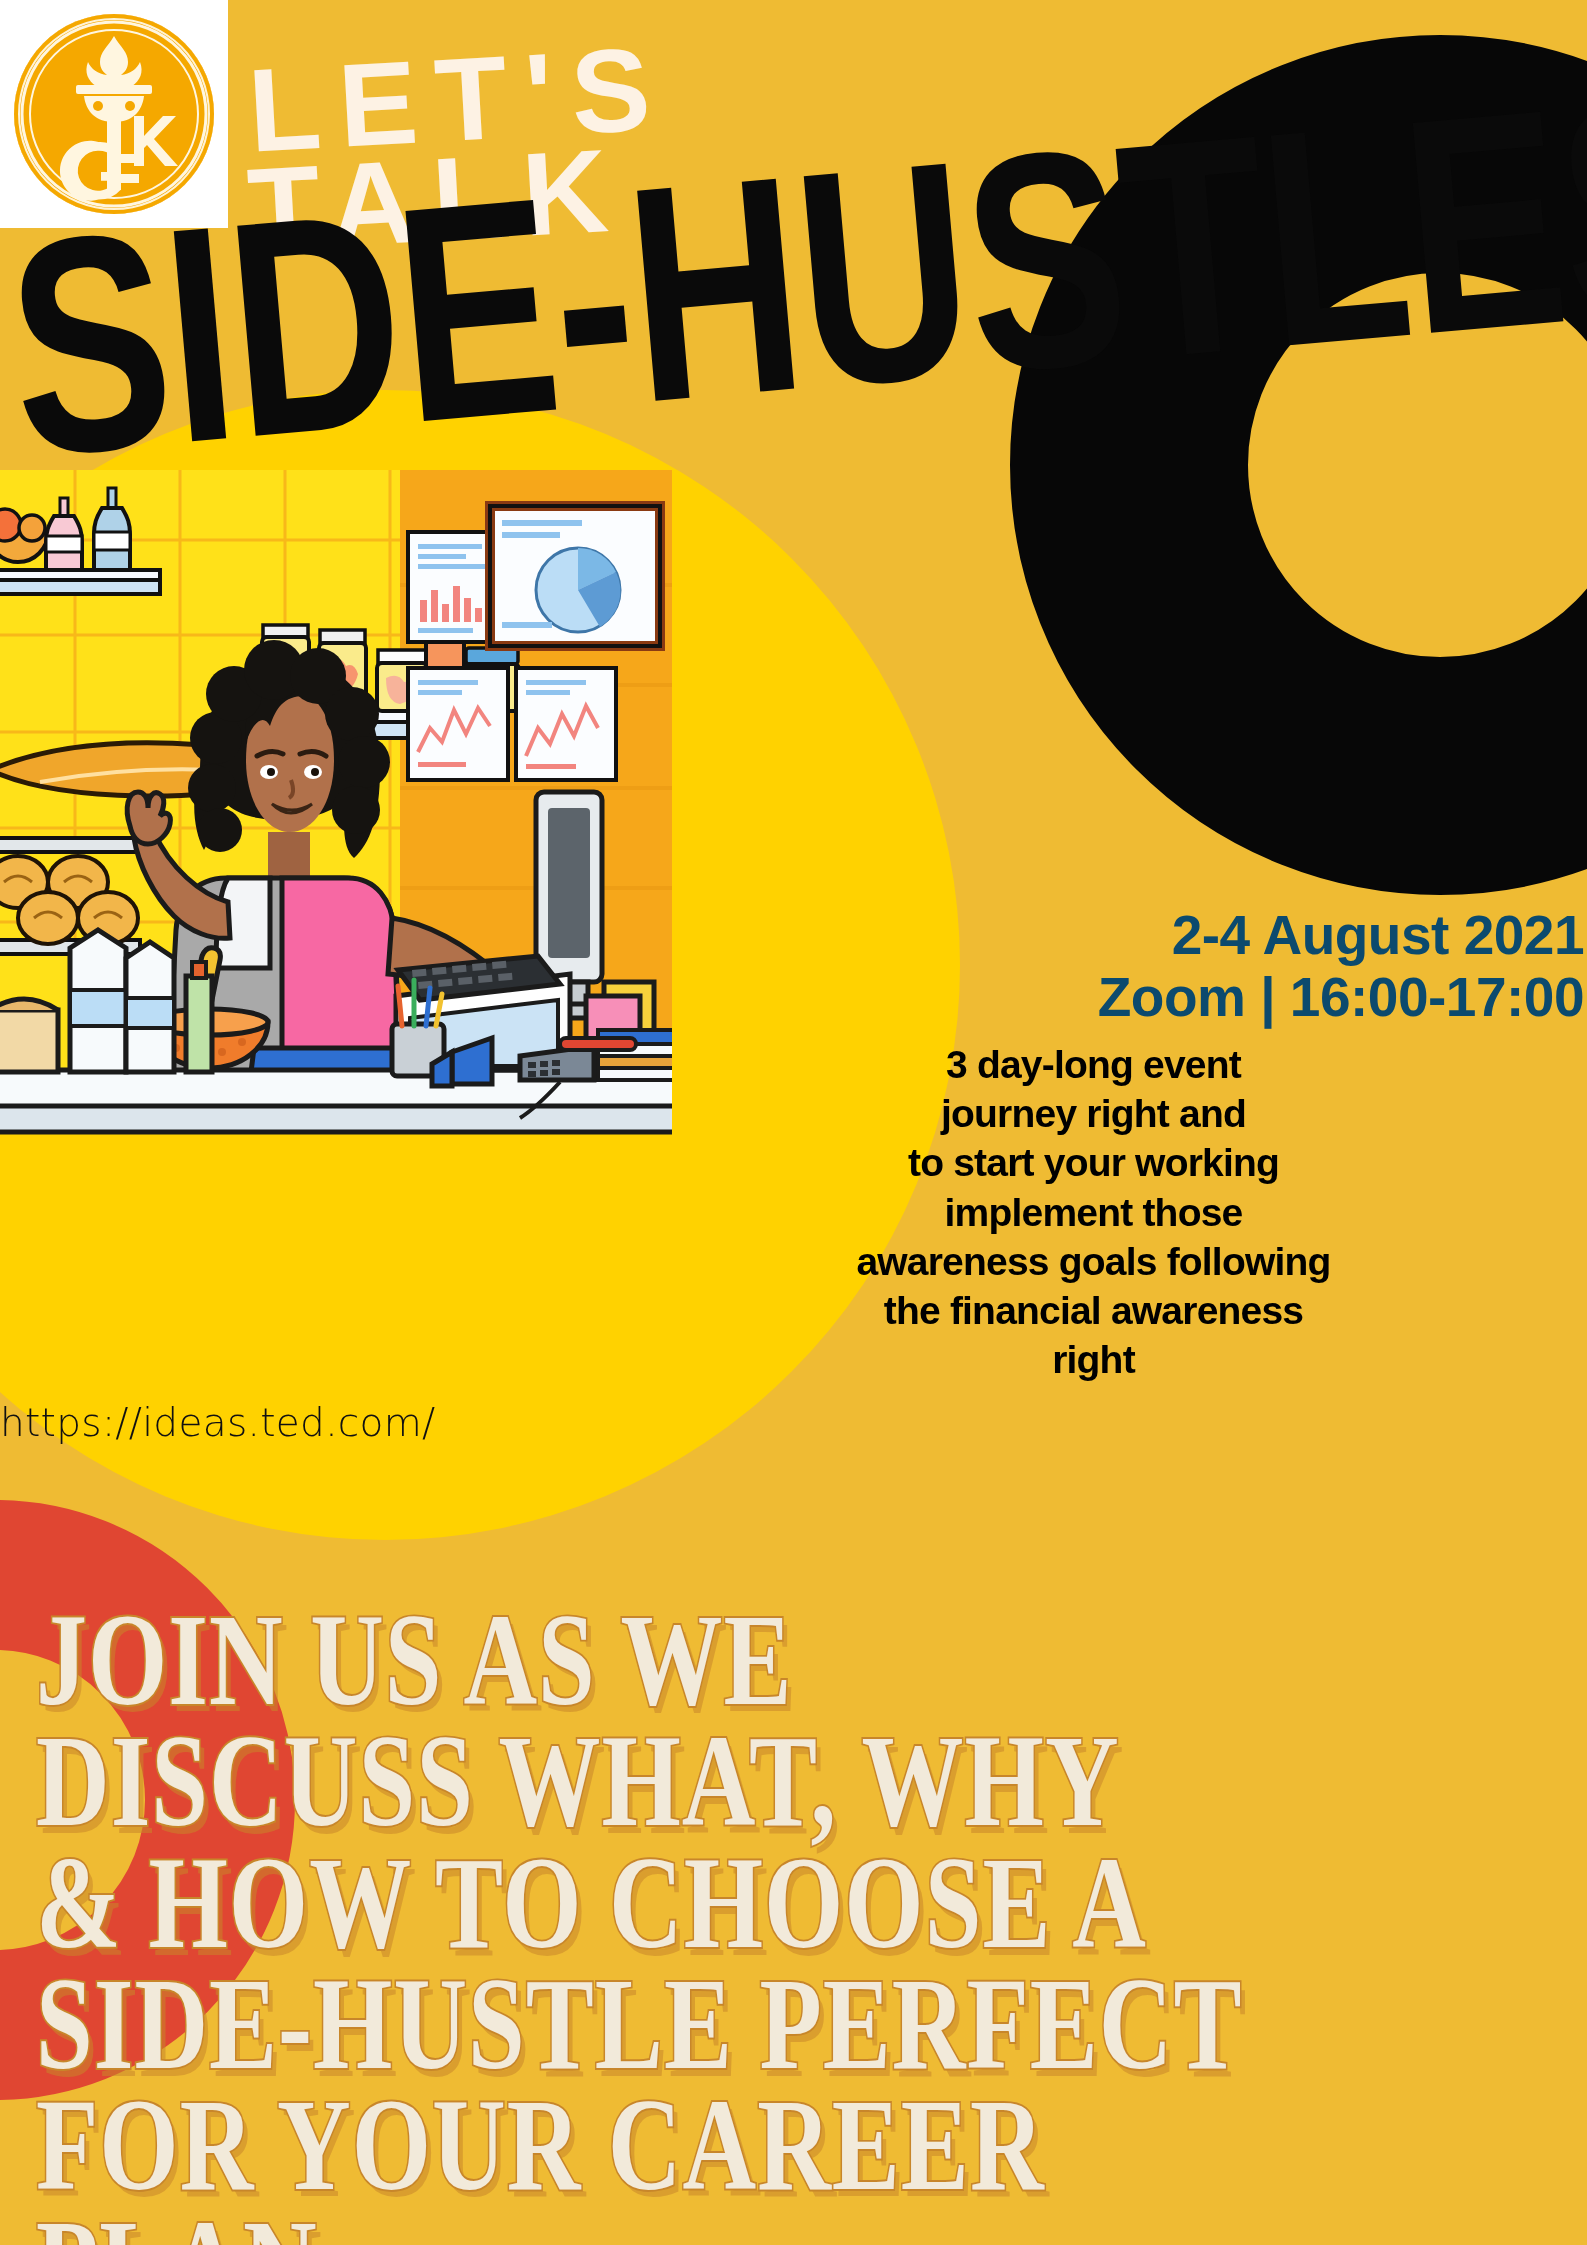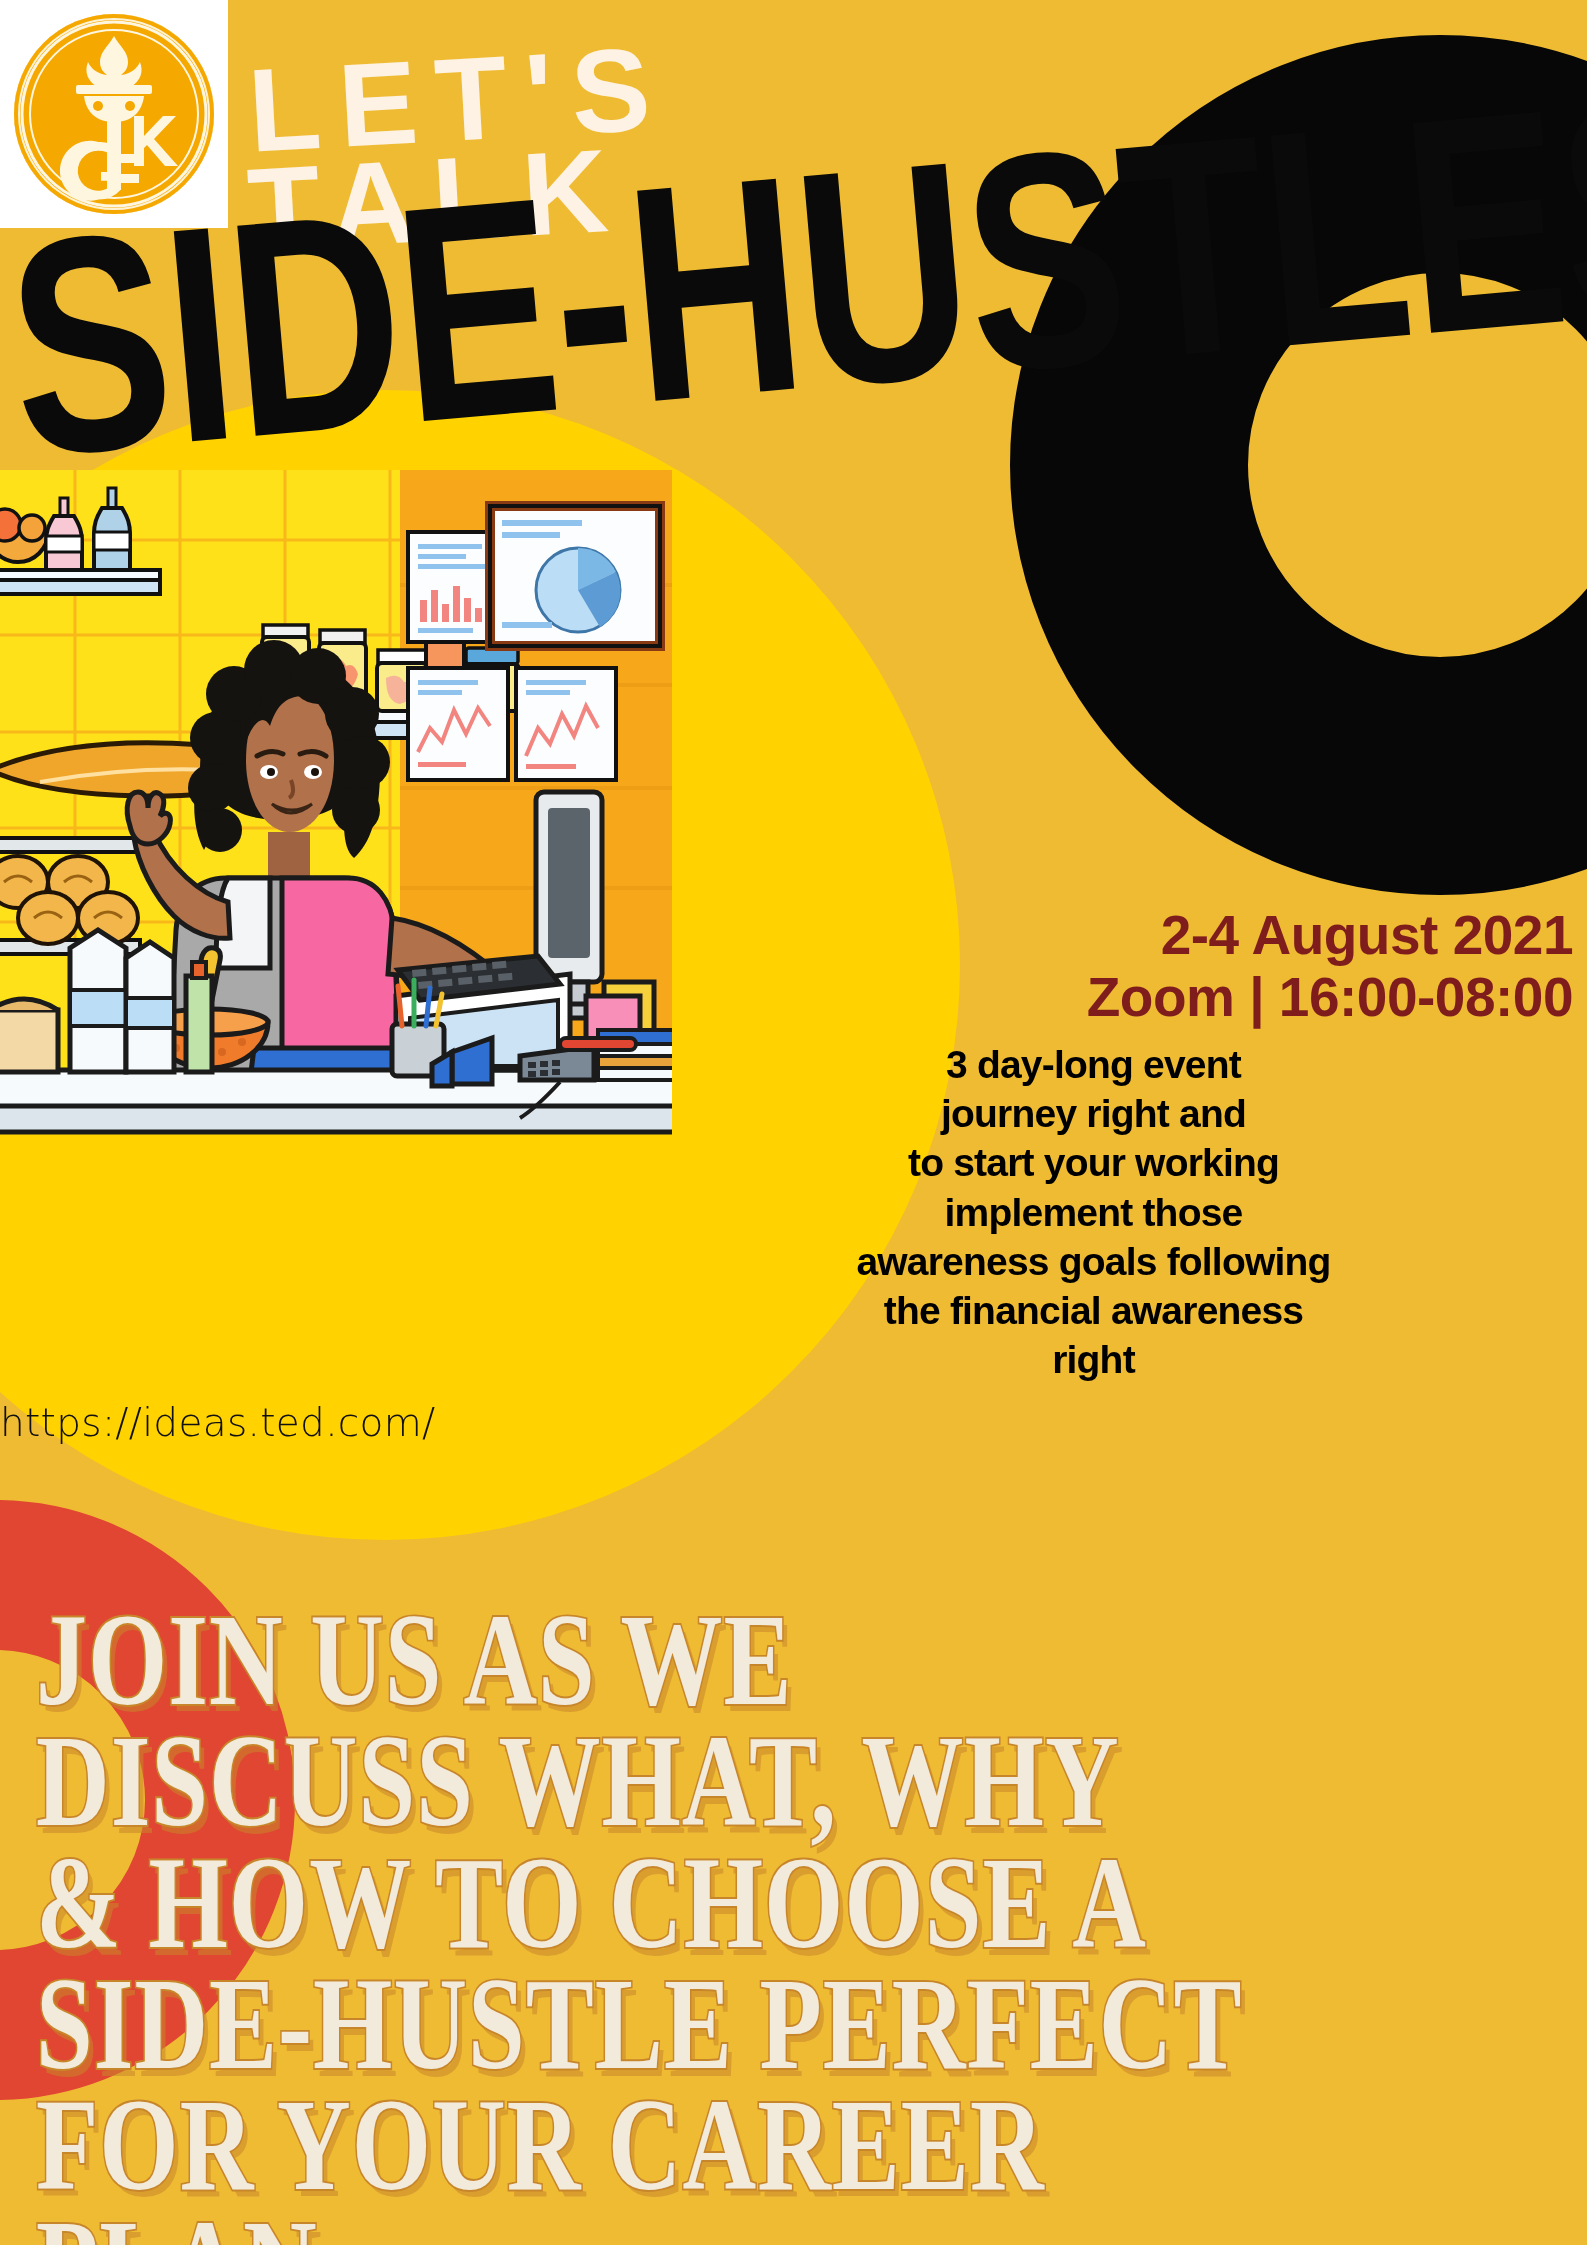--- a/index.html
+++ b/index.html
@@ -113,27 +113,27 @@
 
   
   #info-col{
     position:absolute;
     left:600px;top:905px;
     width:987px;
     z-index:8;
     text-align:center;
   }
   #event-when{
-    color:#7f1d1d;
+    color:#0c4a6e;
     font-weight:bold;
     font-size:55px;
     line-height:1.12;
     letter-spacing:-0.5px;
     text-align:right;
-    padding-right:14px;
+    padding-right:3px;
   }
   #event-when .l1{display:block;}
   #event-when .l2{display:block;}
   #event-desc{
     margin-top:12px;
     color:#000;
     font-weight:bold;
     font-size:39px;
     line-height:1.26;
     letter-spacing:-0.8px;
@@ -500,21 +500,21 @@
         <rect x="-10" y="662" width="700" height="270" fill="#F6A71A" opacity="0"></rect>
       </g>
     </svg>
   </div>
 
   <div id="site-url">https://ideas.ted.com/</div>
 
   <div id="info-col">
     <div id="event-when">
       <span class="l1">2-4 August 2021</span>
-      <span class="l2">Zoom  |  16:00-08:00</span>
+      <span class="l2">Zoom  |  16:00-17:00</span>
     </div>
     <div id="event-desc">
       <span>3 day-long event</span>
       <span>journey right and</span>
       <span>to start your working</span>
       <span>implement those</span>
       <span>awareness goals following</span>
       <span>the financial awareness</span>
       <span>right</span>
     </div>

